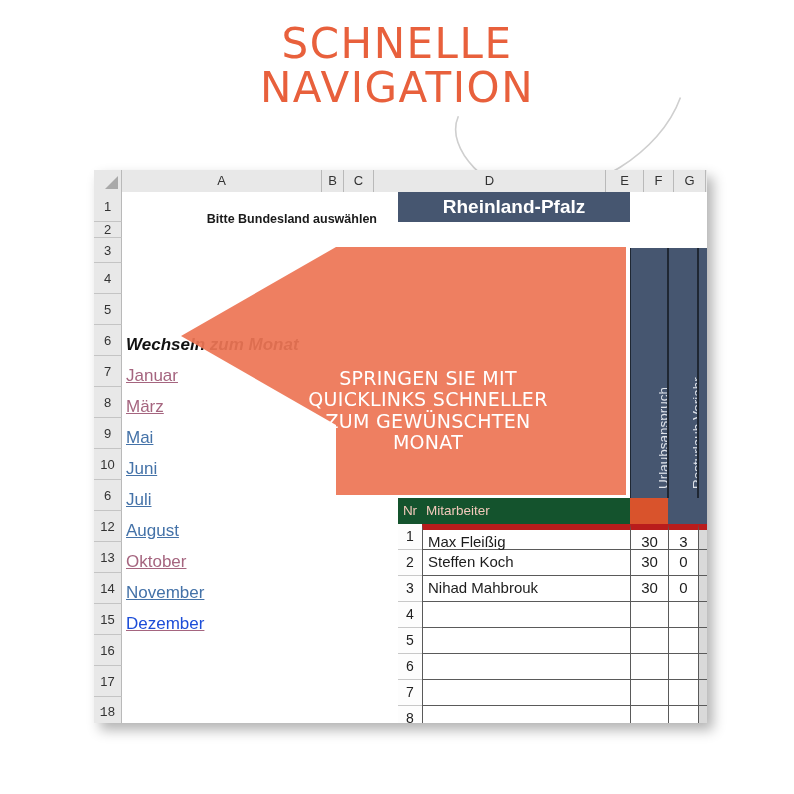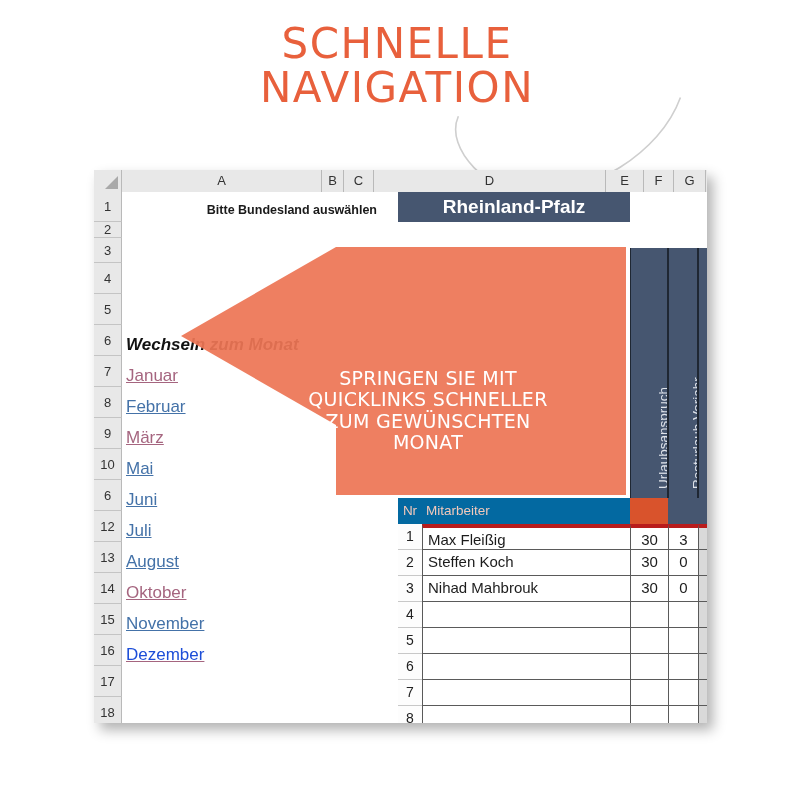--- a/index.html
+++ b/index.html
@@ -124,21 +124,21 @@
     top: 22px;
     width: 585px;
     height: 531px;
     background: #ffffff;
   }
 
   
   .r1-label {
     position: absolute;
     left: 0px;
-    top: 3px;
+    top: 12px;
     width: 258px;
     height: 30px;
     line-height: 30px;
     text-align: right;
     padding-right: 3px;
     box-sizing: border-box;
     font-size: 12.5px;
     font-weight: bold;
     color: #1a1a1a;
     font-family: "Liberation Sans", sans-serif;
@@ -197,21 +197,21 @@
   
   .emp-table {
     position: absolute;
     left: 276px;
     top: 306px;
     width: 336px;
   }
   .emp-header {
     display: flex;
     height: 26px;
-    background: #0369a1;
+    background: #14532d;
   }
   .emp-header .hc {
     box-sizing: border-box;
     line-height: 25px;
     font-size: 13.5px;
     color: #f3c9bb;
     font-family: "Liberation Sans", sans-serif;
     padding-left: 4px;
   }
   .emp-header .hc.nr { width: 24px; text-align: center; padding-left: 0; }
@@ -229,21 +229,21 @@
     height: 26px;
     line-height: 24px;
     font-size: 15px;
     color: #1c1c1c;
     border: 1px solid #5a5a5a;
     border-top: none;
     border-right: none;
     background: #ffffff;
     font-family: "Liberation Sans", sans-serif;
   }
-  .emp-row.first .c { border-top: 4px solid #b91c1c; }
+  .emp-row.first .c { border-top: 6px solid #b91c1c; }
   .emp-row .c.nr {
     width: 24px;
     text-align: center;
     background: #fdfdfd;
     border: none;
     border-bottom: 1px solid #c8c8c8;
     font-size: 14px;
     color: #222;
   }
   .emp-row .c.name { width: 208px; padding-left: 5px; }
@@ -344,21 +344,21 @@
         <div class="rowhead" style="height: 31px; line-height: 31px;">8</div>
         <div class="rowhead" style="height: 31px; line-height: 31px;">9</div>
         <div class="rowhead" style="height: 31px; line-height: 31px;">10</div>
         <div class="rowhead" style="height: 31px; line-height: 31px;">6</div>
         <div class="rowhead" style="height: 31px; line-height: 31px;">12</div>
         <div class="rowhead" style="height: 31px; line-height: 31px;">13</div>
         <div class="rowhead" style="height: 31px; line-height: 31px;">14</div>
         <div class="rowhead" style="height: 31px; line-height: 31px;">15</div>
         <div class="rowhead" style="height: 31px; line-height: 31px;">16</div>
         <div class="rowhead" style="height: 31px; line-height: 31px;">17</div>
-        <div class="rowhead" style="height: 31px; line-height: 31px;">18</div>
+        <div class="rowhead" style="height: 31px; line-height: 31px; font-family: Liberation Mono, monospace;">18</div>
       </div>
 
     <div class="grid-body">
 
       <div class="r1-label">Bitte Bundesland auswählen</div>
       <div class="r1-state">Rheinland-Pfalz</div>
 
       <div class="vhead-block">
         <div class="vhead e">
           <div class="vh-inner">
@@ -372,21 +372,20 @@
         </div>
         <div class="vhead g">
           <div class="vh-inner"></div>
         </div>
       </div>
 
       <div class="month-list">
         <div class="month-head">Wechseln zum Monat</div>
         <div id="months">
             <div class="month-item"><span style="color: rgb(165, 101, 127); text-decoration-color: rgb(165, 101, 127);">Januar</span></div>
-            <div class="month-item"><span style="color: rgb(68, 114, 168); text-decoration-color: rgb(68, 114, 168);">Februar</span></div>
             <div class="month-item"><span style="color: rgb(165, 101, 127); text-decoration-color: rgb(165, 101, 127);">März</span></div>
             <div class="month-item"><span style="color: rgb(68, 114, 168); text-decoration-color: rgb(68, 114, 168); margin-top: 11px;">Mai</span></div>
             <div class="month-item"><span style="color: rgb(68, 114, 168); text-decoration-color: rgb(68, 114, 168); margin-top: 20px;">Juni</span></div>
             <div class="month-item"><span style="color: rgb(68, 114, 168); text-decoration-color: rgb(68, 114, 168);">Juli</span></div>
             <div class="month-item"><span style="color: rgb(68, 114, 168); text-decoration-color: rgb(68, 114, 168);">August</span></div>
             <div class="month-item"><span style="color: rgb(165, 101, 127); text-decoration-color: rgb(165, 101, 127); margin-top: 26px;">Oktober</span></div>
             <div class="month-item"><span style="color: rgb(68, 114, 168); text-decoration-color: rgb(68, 114, 168);">November</span></div>
             <div class="month-item"><span style="color: #1d4ed8; text-decoration-color: rgb(165, 101, 127);">Dezember</span></div>
           </div>
       </div>

